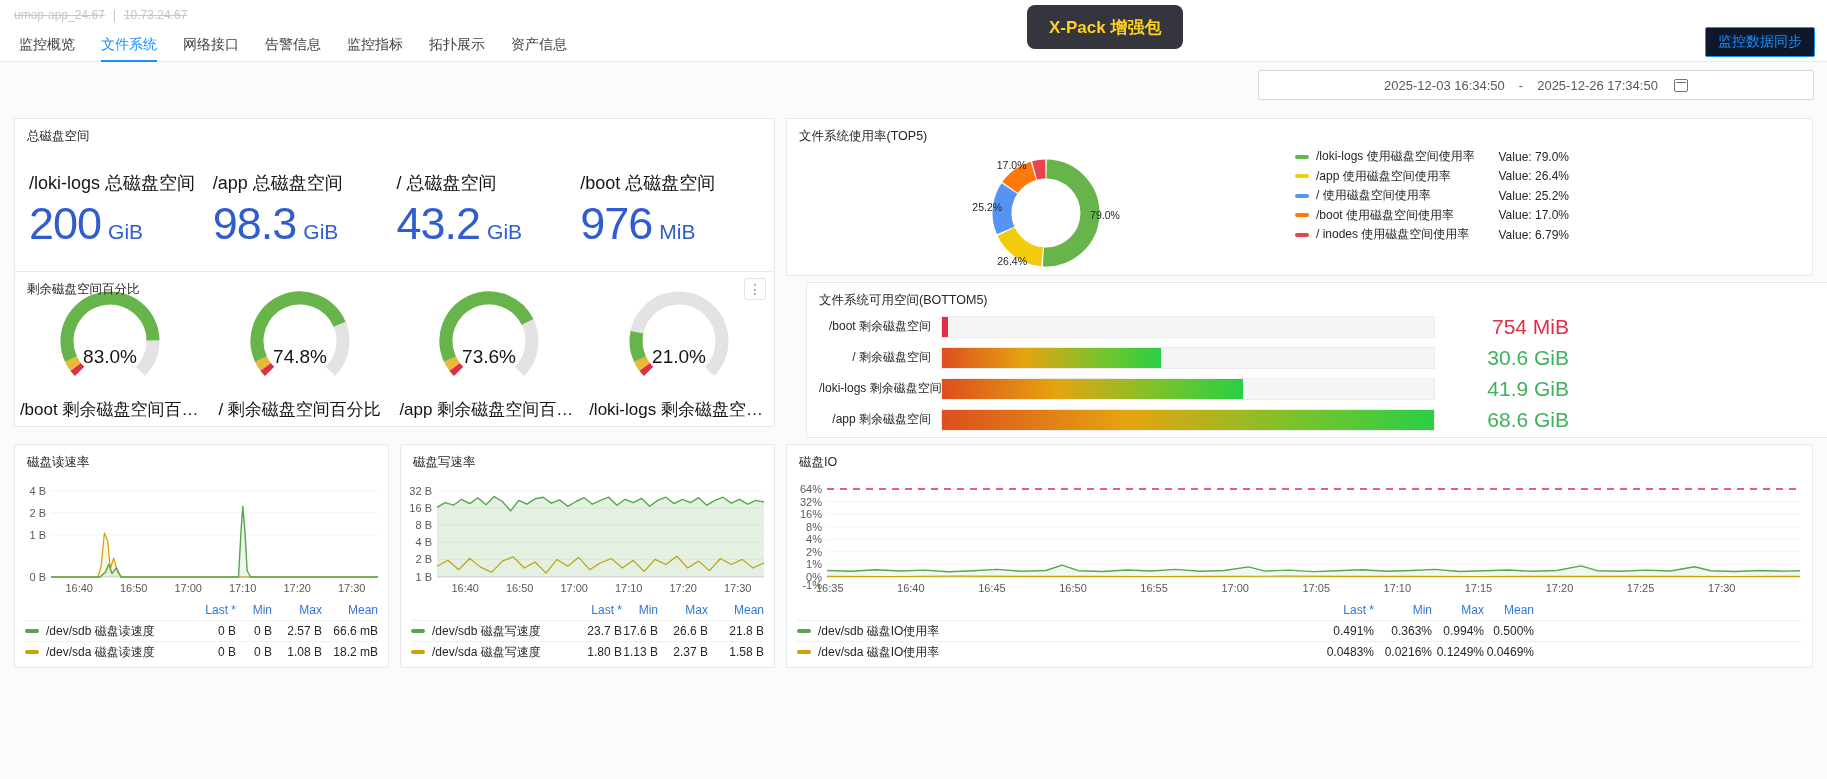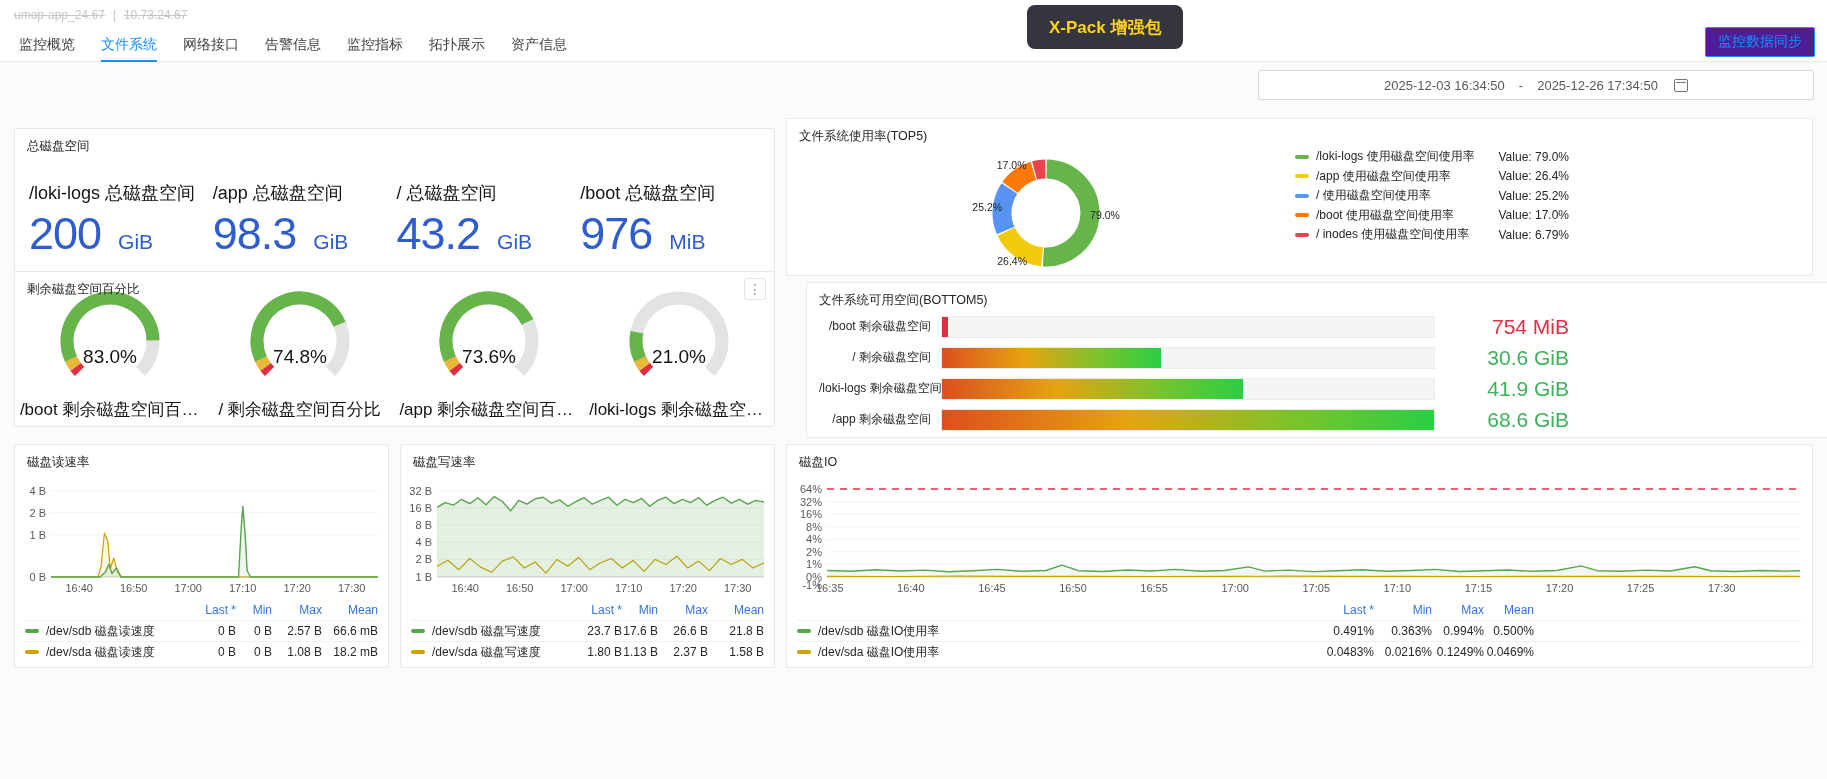--- a/index.html
+++ b/index.html
@@ -6,43 +6,43 @@
   body { font-family:"Liberation Sans","DejaVu Sans",sans-serif; background:#fafbfc; }
   .page { position:relative; width:1827px; height:779px; background:#fafbfc; overflow:hidden; }
 
   .topbar { position:absolute; top:0; left:0; right:0; height:62px; background:#fff; border-bottom:1px solid #ebebeb; }
   .host-line { position:absolute; top:8px; left:14px; font-size:12px; color:#c6c6c6; display:flex; gap:8px; }
   .host-line .strike { text-decoration:line-through; }
   .tabs { position:absolute; left:6px; top:29px; display:flex; height:33px; }
   .tab { padding:0 13px; font-size:14px; color:#404040; line-height:31px; cursor:pointer; position:relative; }
   .tab.active { color:#1890ff; font-weight:500; }
   .tab.active::after { content:""; position:absolute; left:13px; right:13px; bottom:0; height:2px; background:#1890ff; }
-  .sync-btn { position:absolute; right:12px; top:27px; height:30px; padding:0 12px; font-size:14px; color:#1890ff; background:#4c1d95; border:1px solid #1890ff; border-radius:2px; cursor:pointer; font-family:Liberation Mono, monospace; }
+  .sync-btn { position:absolute; right:12px; top:27px; height:30px; padding:0 12px; font-size:14px; color:#1890ff; background:#0f172a; border:1px solid #1890ff; border-radius:2px; cursor:pointer; font-family:Liberation Mono, monospace; }
   .xpack { position:absolute; left:1027px; top:5px; height:44px; padding:0 22px; background:#35353d; color:#ffd21e; font-size:17px; font-weight:700; border-radius:8px; display:flex; align-items:center; z-index:5; }
 
   .timebar { position:absolute; top:70px; right:13px; width:556px; height:30px; background:#fff; border:1px solid #d9d9d9; border-radius:2px; display:flex; align-items:center; justify-content:center; gap:14px; font-size:13px; color:#595959; cursor:pointer; }
   .cal-icon { width:14px; height:13px; border:1.5px solid #737373; border-radius:2px; position:relative; margin-left:2px; }
   .cal-icon::before { content:""; position:absolute; top:2px; left:1px; right:1px; height:1.5px; background:#737373; }
 
   .panel { position:absolute; background:#fff; border:1px solid #e6e8ec; border-radius:2px; }
   .panel-title { position:absolute; top:9px; left:12px; font-size:12.5px; color:#262626; cursor:pointer; z-index:2; }
-  .p1{left:14px;top:128px;width:761px;height:158px;}
+  .p1{left:14px;top:118px;width:761px;height:158px;}
   .p2{left:786px;top:118px;width:1027px;height:158px;}
   .p3{left:14px;top:271px;width:761px;height:156px;}
   .p4{left:806px;top:282px;width:1027px;height:156px;}
   .p5{left:14px;top:444px;width:375px;height:224px;}
   .p6{left:400px;top:444px;width:375px;height:224px;}
   .p7{left:786px;top:444px;width:1027px;height:224px;}
 
   .stats-row{position:absolute;top:52px;left:12px;right:12px;display:flex;}
   .stat{width:25%;padding-left:2px;}
   .stat-label{font-size:18px;color:#141414;margin-bottom:6px;}
   .stat-valrow{display:flex;align-items:baseline;color:#2f5dd0;}
   .stat-value{font-size:45px;font-weight:500;line-height:1;letter-spacing:-1px;}
-  .stat-unit{font-size:21px;font-weight:500;margin-left:17px;}
+  .stat-unit{font-size:21px;font-weight:500;margin-left:7px;}
 
   .donut{position:absolute;left:154px;top:22px;width:210px;height:136px;}
   .donut-legend{position:absolute;left:508px;top:28px;width:274px;}
   .dl-row{display:flex;align-items:center;height:19.5px;font-size:12px;color:#262626;}
   .dl-name{flex:1;white-space:nowrap;}
   .dl-val{margin-left:8px;}
   .marker{display:inline-block;width:14px;height:4px;border-radius:2px;margin-right:7px;flex:0 0 14px;}
 
   .gauges-row{position:absolute;top:14px;left:0;right:0;display:flex;}
   .gauge-block{width:25%;display:flex;flex-direction:column;align-items:center;}

